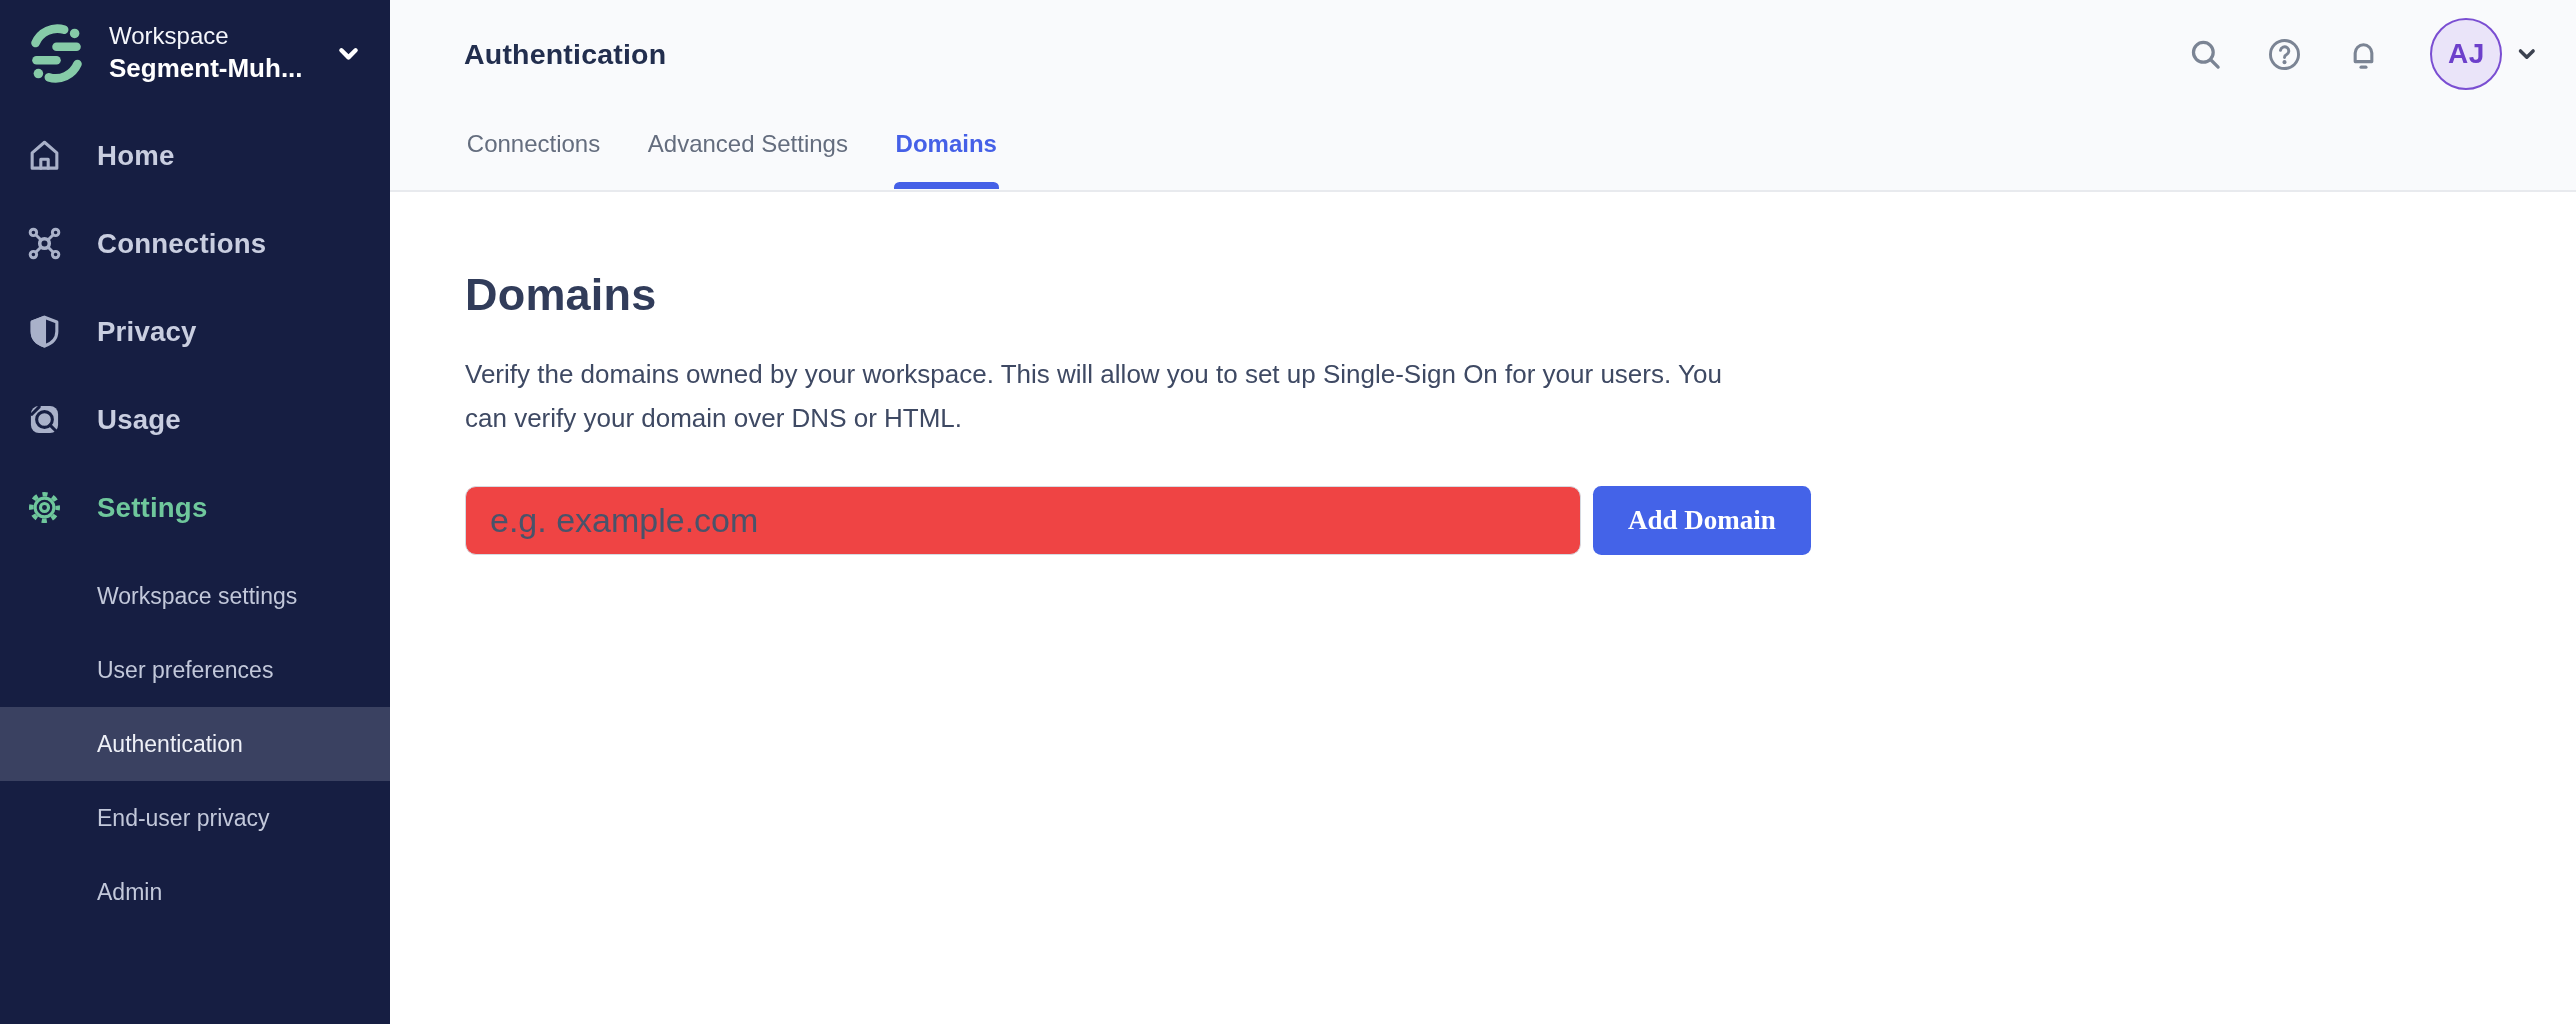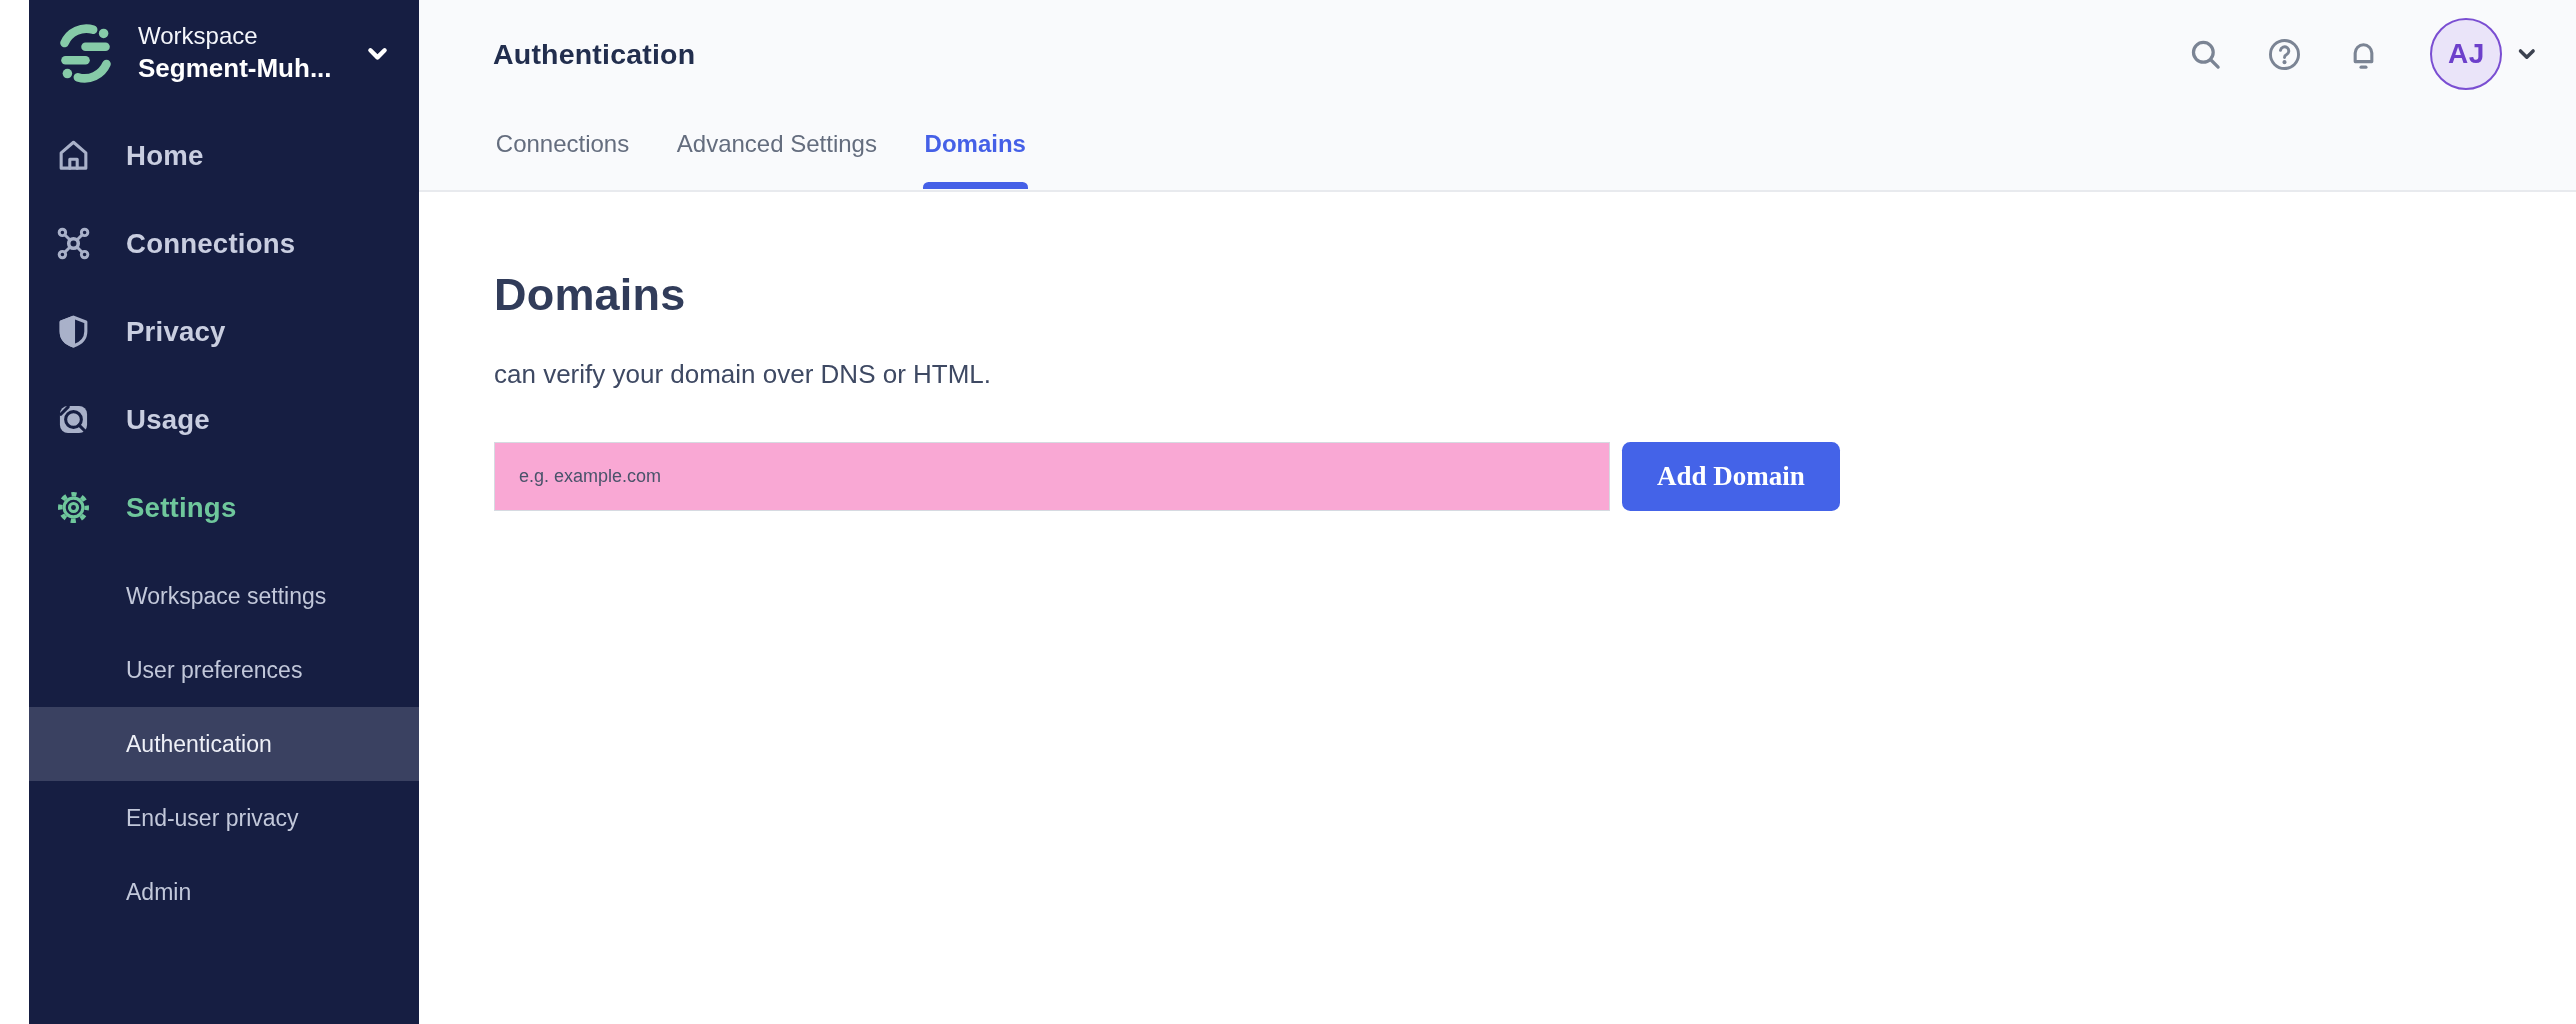--- a/index.html
+++ b/index.html
@@ -1,19 +1,19 @@
 <!DOCTYPE html>
 <html style="font-size:14.7px"><head>
 <meta charset="utf-8">
 <style>
   * { margin:0; padding:0; box-sizing:border-box; }
   html,body { width:2576px; height:1024px; overflow:hidden; }
   body { font-family:"Liberation Sans", sans-serif; background:#fff; }
 
-  .app { display:flex; width:2576px; height:1024px;padding-left:29px; }
+  .app { display:flex; width:2576px; height:1024px; }
 
   
   .sidebar { width:390px; min-width:390px; height:100%; background:#161e42; color:#c9cee0; }
   .ws-header { display:flex; align-items:center; padding:20px 26px 18.4px 26px; cursor:pointer; }
   .logo { width:61px; height:61px; flex:0 0 61px; }
   .ws-text { margin-left:22px; overflow:hidden; }
   .ws-label { font-size:24px; color:#f4f6fb; font-weight:400; line-height:31px; }
   .ws-name  { font-size:26px; color:#ffffff; font-weight:700; line-height:35px; white-space:nowrap; }
   .ws-caret { margin-left:auto; width:31px; height:31px; color:#ffffff; flex:0 0 31px; }
 
@@ -44,21 +44,21 @@
   .tab.active { color:#4560e7; font-weight:600; }
   .tab.active::after { content:""; position:absolute; left:0; right:0; bottom:0; height:7.4px; background:#4560e7; border-radius:5.5px 5.5px 0 0; }
 
   
   .content { padding:77px 0 0 75px; }
   .content h2 { font-size:45px; font-weight:700; color:#313c5a; letter-spacing:0.2px; }
   .content .desc { margin-top:31px; font-size:26px; line-height:44px; color:#3e4963; }
   .content .desc span { display:block; }
 
   .domain-row { margin-top:46px; display:flex; align-items:center; }
-  .domain-input { width:1116px; height:69px; border:1.8px solid #d6dae1; border-radius:0; padding:0 24px; font-size:18px; color:#2e3950; background:#f9a8d4; outline:none; font-family:"Liberation Sans", sans-serif; }
+  .domain-input { width:1116px; height:69px; border:1.8px solid #d6dae1; border-radius:11px; padding:0 24px; font-size:34px; color:#2e3950; background:#ef4444; outline:none; font-family:"Liberation Sans", sans-serif; }
   .domain-input::placeholder { color:#49536a; opacity:1; }
   .add-domain-btn { margin-left:12px; height:69px; padding:0 35px; background:#4463e8; border:none; border-radius:8.3px; color:#ffffff; font-size:27px; font-weight:600; cursor:pointer; font-family:Liberation Serif, serif; }
 
   svg { display:block; width:100%; height:100%; }
 </style>
 </head>
 <body>
 
 <div class="app">
 
@@ -197,20 +197,21 @@
       <div class="tabs">
         <div class="tab">Connections</div>
         <div class="tab">Advanced Settings</div>
         <div class="tab active">Domains</div>
       </div>
     </header>
 
     <section class="content">
       <h2>Domains</h2>
       <p class="desc">
+        <span>Verify the domains owned by your workspace. This will allow you to set up Single-Sign On for your users. You</span>
         <span>can verify your domain over DNS or HTML.</span>
       </p>
       <div class="domain-row">
         <input class="domain-input" type="text" placeholder="e.g. example.com" style="">
         <button class="add-domain-btn">Add Domain</button>
       </div>
     </section>
 
   </div>
 </div>

